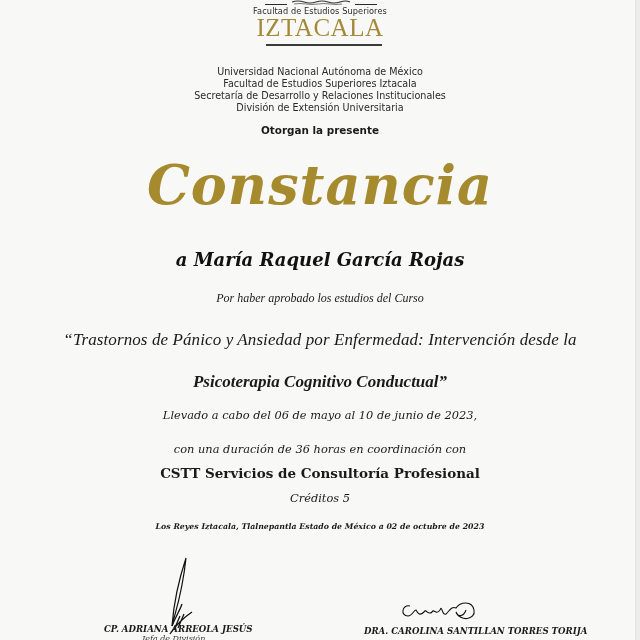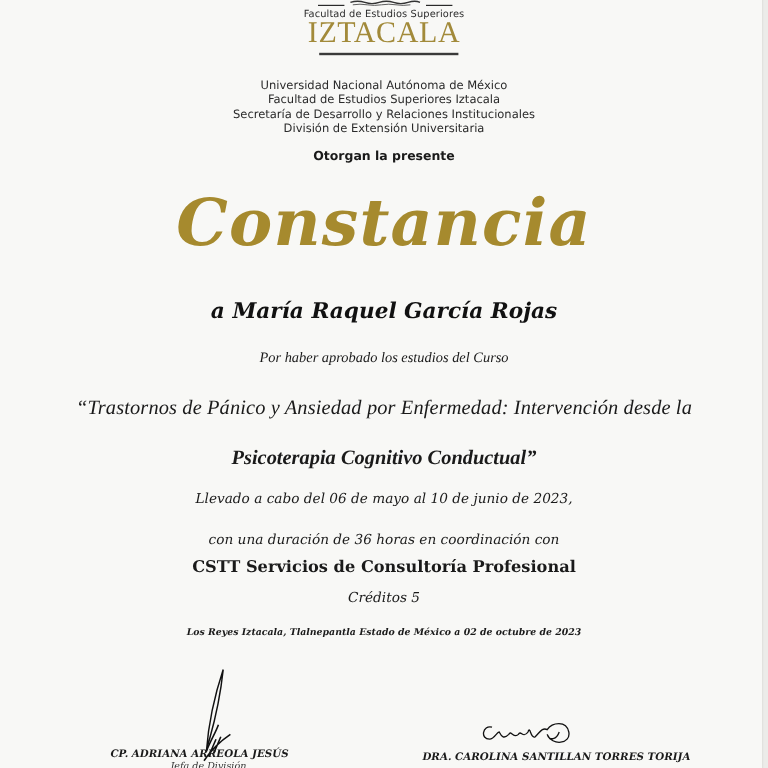--- a/index.html
+++ b/index.html
@@ -31,21 +31,21 @@
   .por { top: 291px; font-family: "Liberation Serif", serif; font-style: italic; font-size: 12px; color: #1a1a1a; }
   .course1 { top: 330px; font-family: "Liberation Serif", serif; font-style: italic; font-size: 17px; color: #1a1a1a; letter-spacing: 0.1px; }
   .course2 { top: 372px; font-family: "Liberation Serif", serif; font-style: italic; font-size: 17px; color: #1a1a1a; font-weight: bold; }
 
   .details { font-family: "DejaVu Serif", serif; font-style: italic; font-size: 11.4px; color: #1a1a1a; }
   .org { top: 465px; font-family: "DejaVu Serif", serif; font-weight: bold; font-size: 13.5px; color: #1a1a1a; }
   .creditos { top: 491px; font-family: "DejaVu Serif", serif; font-style: italic; font-size: 11.4px; }
 
   .place { top: 522px; font-family: "DejaVu Serif", serif; font-style: italic; font-weight: bold; font-size: 7.8px; color: #1a1a1a; }
 
-  .sig-name { position: absolute; font-family: "DejaVu Serif", serif; font-style: italic; font-weight: bold; font-size: 8.6px; color: #1a1a1a; white-space: nowrap; }
+  .sig-name { position: absolute; font-family: "DejaVu Serif", serif; font-style: italic; font-weight: bold; font-size: 8.6px; color: #1a1a1a; white-space: nowrap; margin-left: 12px; }
   .sig-role { position: absolute; font-family: "DejaVu Serif", serif; font-style: italic; font-size: 8px; color: #333; white-space: nowrap; }
   svg.sig { position: absolute; overflow: visible; }
 </style>
 </head>
 <body>
 
 <div class="page"></div>
 <div class="edge"></div>
 
 <svg class="logo-orn" viewBox="0 0 62 5">

